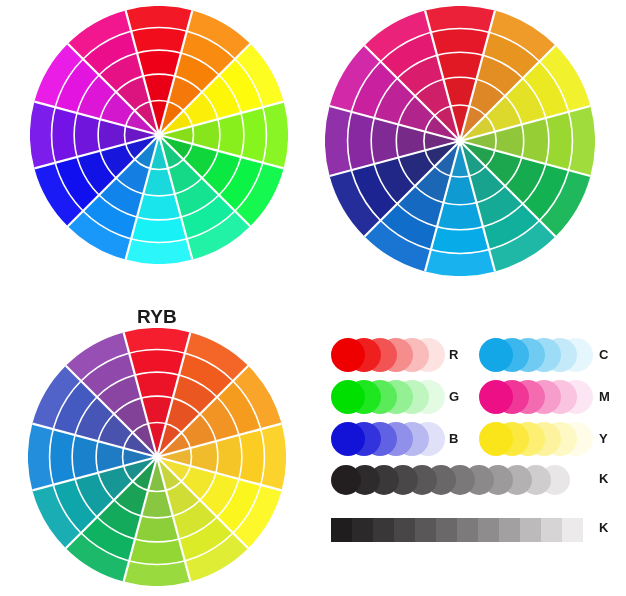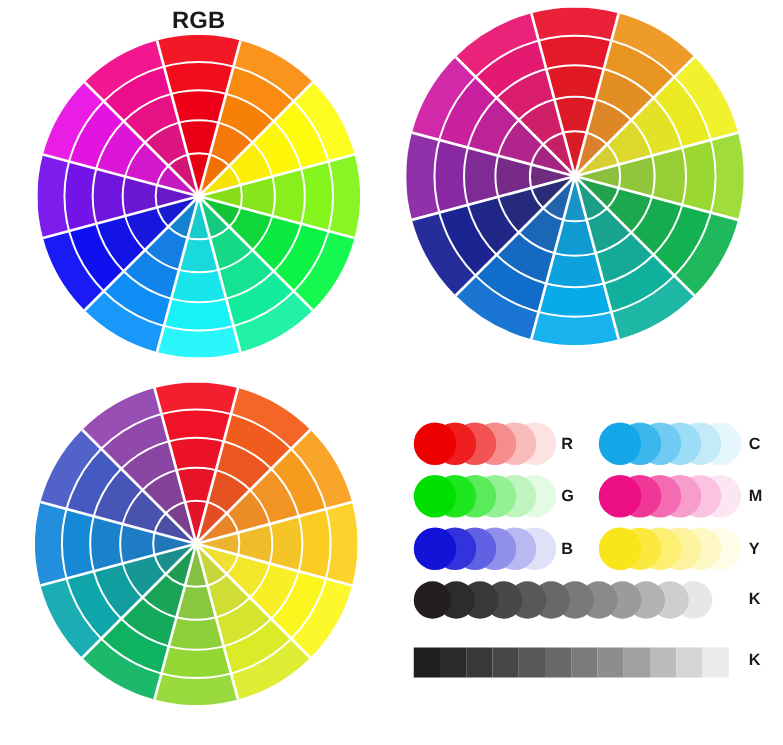--- a/index.html
+++ b/index.html
@@ -100,21 +100,20 @@
     font-family: "Liberation Sans", sans-serif;
     font-weight: bold;
     font-size: 13px;
     color: #1a1a1a;
   }
 </style>
 </head>
 <body>
 
 <div class="wheel-block" id="block-rgb">
-  <div class="wheel-title">RGB</div>
   <div class="wheel-svg-wrap"><svg width="258" height="258" viewBox="0 0 258 258">
         <path d="M 129 129 L 120.0786508322593 95.7050716339294 A 34.46944626585289 34.46944626585289 0 0 1 137.9213491677407 95.7050716339294 Z" fill="#e60012"></path>
         <path d="M 129 129 L 137.9213491677407 95.7050716339294 A 34.46944626585289 34.46944626585289 0 0 1 153.3735791983299 104.62642080167011 Z" fill="#f07000"></path>
         <path d="M 129 129 L 153.3735791983299 104.62642080167011 A 34.46944626585289 34.46944626585289 0 0 1 162.2949283660706 120.07865083225931 Z" fill="#f5e400"></path>
         <path d="M 129 129 L 162.2949283660706 120.07865083225931 A 34.46944626585289 34.46944626585289 0 0 1 162.2949283660706 137.9213491677407 Z" fill="#86dd18"></path>
         <path d="M 129 129 L 162.2949283660706 137.9213491677407 A 34.46944626585289 34.46944626585289 0 0 1 153.3735791983299 153.37357919832988 Z" fill="#12c337"></path>
         <path d="M 129 129 L 153.3735791983299 153.37357919832988 A 34.46944626585289 34.46944626585289 0 0 1 137.9213491677407 162.2949283660706 Z" fill="#16c97e"></path>
         <path d="M 129 129 L 137.9213491677407 162.2949283660706 A 34.46944626585289 34.46944626585289 0 0 1 120.0786508322593 162.2949283660706 Z" fill="#19cbcd"></path>
         <path d="M 129 129 L 120.0786508322593 162.2949283660706 A 34.46944626585289 34.46944626585289 0 0 1 104.62642080167011 153.3735791983299 Z" fill="#1683d2"></path>
         <path d="M 129 129 L 104.62642080167011 153.3735791983299 A 34.46944626585289 34.46944626585289 0 0 1 95.7050716339294 137.92134916774071 Z" fill="#1a1ad0"></path>
@@ -265,20 +264,21 @@
         <line x1="135" y1="135" x2="100.05942891115969" y2="265.3999865490242" stroke="#ffffff" stroke-width="2.2"></line>
         <line x1="135" y1="135" x2="39.540584539816095" y2="230.45941546018392" stroke="#ffffff" stroke-width="2.2"></line>
         <line x1="135" y1="135" x2="4.60001345097578" y2="169.94057108884033" stroke="#ffffff" stroke-width="2.2"></line>
         <line x1="135" y1="135" x2="4.6000134509757515" y2="100.05942891115976" stroke="#ffffff" stroke-width="2.2"></line>
         <line x1="135" y1="135" x2="39.54058453981607" y2="39.540584539816095" stroke="#ffffff" stroke-width="2.2"></line>
         <circle cx="135" cy="135" r="2.4" fill="#ffffff"></circle>
       </svg></div>
 </div>
 
 <div class="wheel-block" id="block-ryb">
+  <div class="wheel-title">RYB</div>
   <div class="wheel-svg-wrap"><svg width="258" height="258" viewBox="0 0 258 258">
         <path d="M 129 129 L 120.0786508322593 95.7050716339294 A 34.46944626585289 34.46944626585289 0 0 1 137.9213491677407 95.7050716339294 Z" fill="#e3132a"></path>
         <path d="M 129 129 L 137.9213491677407 95.7050716339294 A 34.46944626585289 34.46944626585289 0 0 1 153.3735791983299 104.62642080167011 Z" fill="#e24d24"></path>
         <path d="M 129 129 L 153.3735791983299 104.62642080167011 A 34.46944626585289 34.46944626585289 0 0 1 162.2949283660706 120.07865083225931 Z" fill="#e8852b"></path>
         <path d="M 129 129 L 162.2949283660706 120.07865083225931 A 34.46944626585289 34.46944626585289 0 0 1 162.2949283660706 137.9213491677407 Z" fill="#edb431"></path>
         <path d="M 129 129 L 162.2949283660706 137.9213491677407 A 34.46944626585289 34.46944626585289 0 0 1 153.3735791983299 153.37357919832988 Z" fill="#efe033"></path>
         <path d="M 129 129 L 153.3735791983299 153.37357919832988 A 34.46944626585289 34.46944626585289 0 0 1 137.9213491677407 162.2949283660706 Z" fill="#c9d63b"></path>
         <path d="M 129 129 L 137.9213491677407 162.2949283660706 A 34.46944626585289 34.46944626585289 0 0 1 120.0786508322593 162.2949283660706 Z" fill="#84c044"></path>
         <path d="M 129 129 L 120.0786508322593 162.2949283660706 A 34.46944626585289 34.46944626585289 0 0 1 104.62642080167011 153.3735791983299 Z" fill="#1f9b52"></path>
         <path d="M 129 129 L 104.62642080167011 153.3735791983299 A 34.46944626585289 34.46944626585289 0 0 1 95.7050716339294 137.92134916774071 Z" fill="#1b8f8c"></path>

